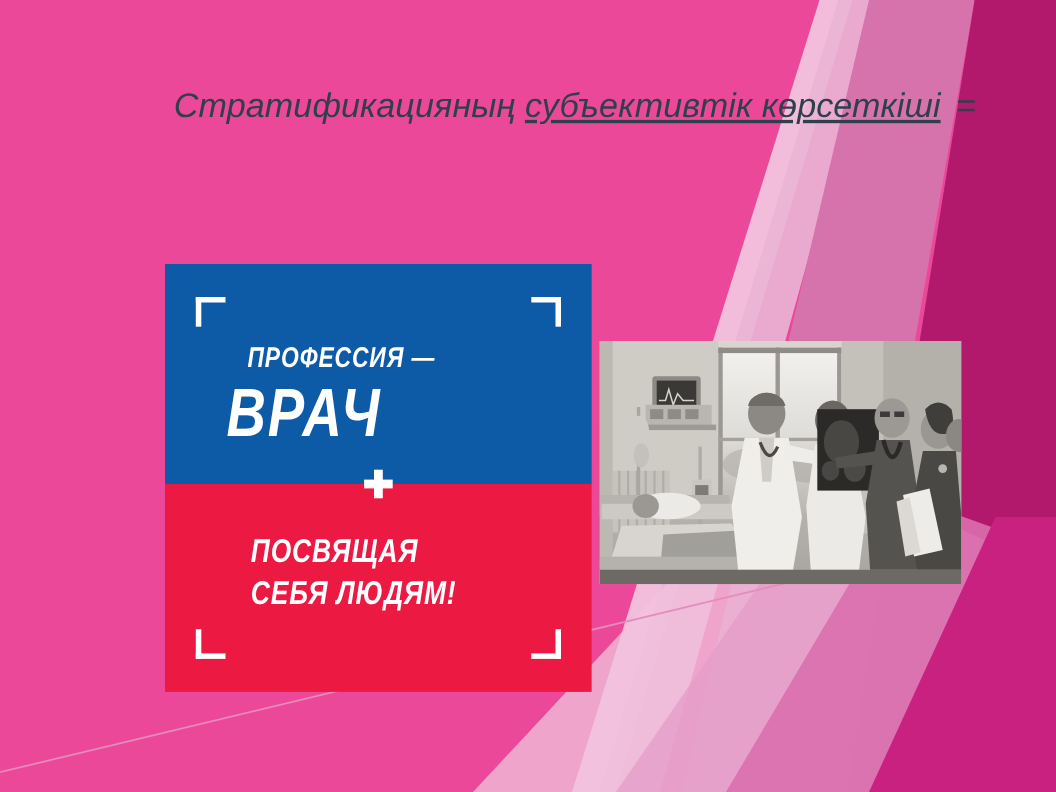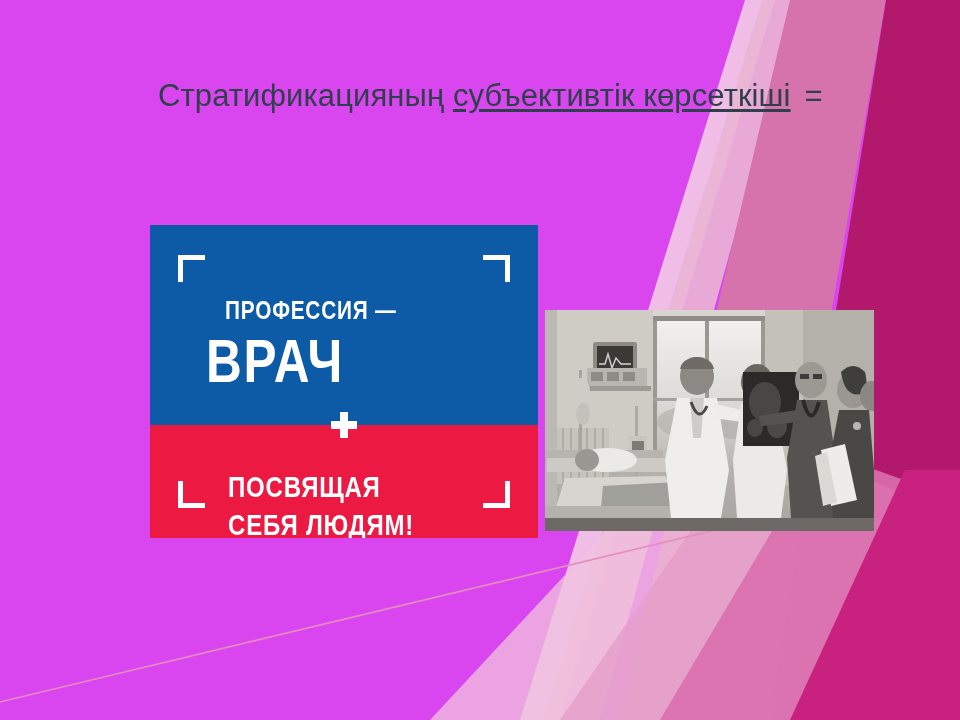--- a/index.html
+++ b/index.html
@@ -7,22 +7,23 @@
     padding: 0;
     background: #ffffff;
   }
   body {
     font-family: "Liberation Sans", sans-serif;
   }
   .slide {
     position: relative;
     width: 960px;
     height: 720px;
-    background: #d946ef;
+    background: #ec4899;
     overflow: hidden;
+    font-style: italic;
   }
 
   
   .deco {
     position: absolute;
     inset: 0;
     pointer-events: none;
   }
   .deco svg { display: block; width: 960px; height: 720px; }
 
@@ -45,23 +46,23 @@
   }
   .title-block .eq {
     text-decoration: none;
     padding-left: 14px;
   }
 
   
   .poster {
     position: absolute;
     left: 150px;
-    top: 225px;
+    top: 240px;
     width: 388px;
-    height: 313px;
+    height: 389px;
     z-index: 4;
     overflow: hidden;
   }
   .poster-top {
     position: absolute;
     left: 0; top: 0;
     width: 100%;
     height: 200px;
     background: #0d5ba7;
   }

